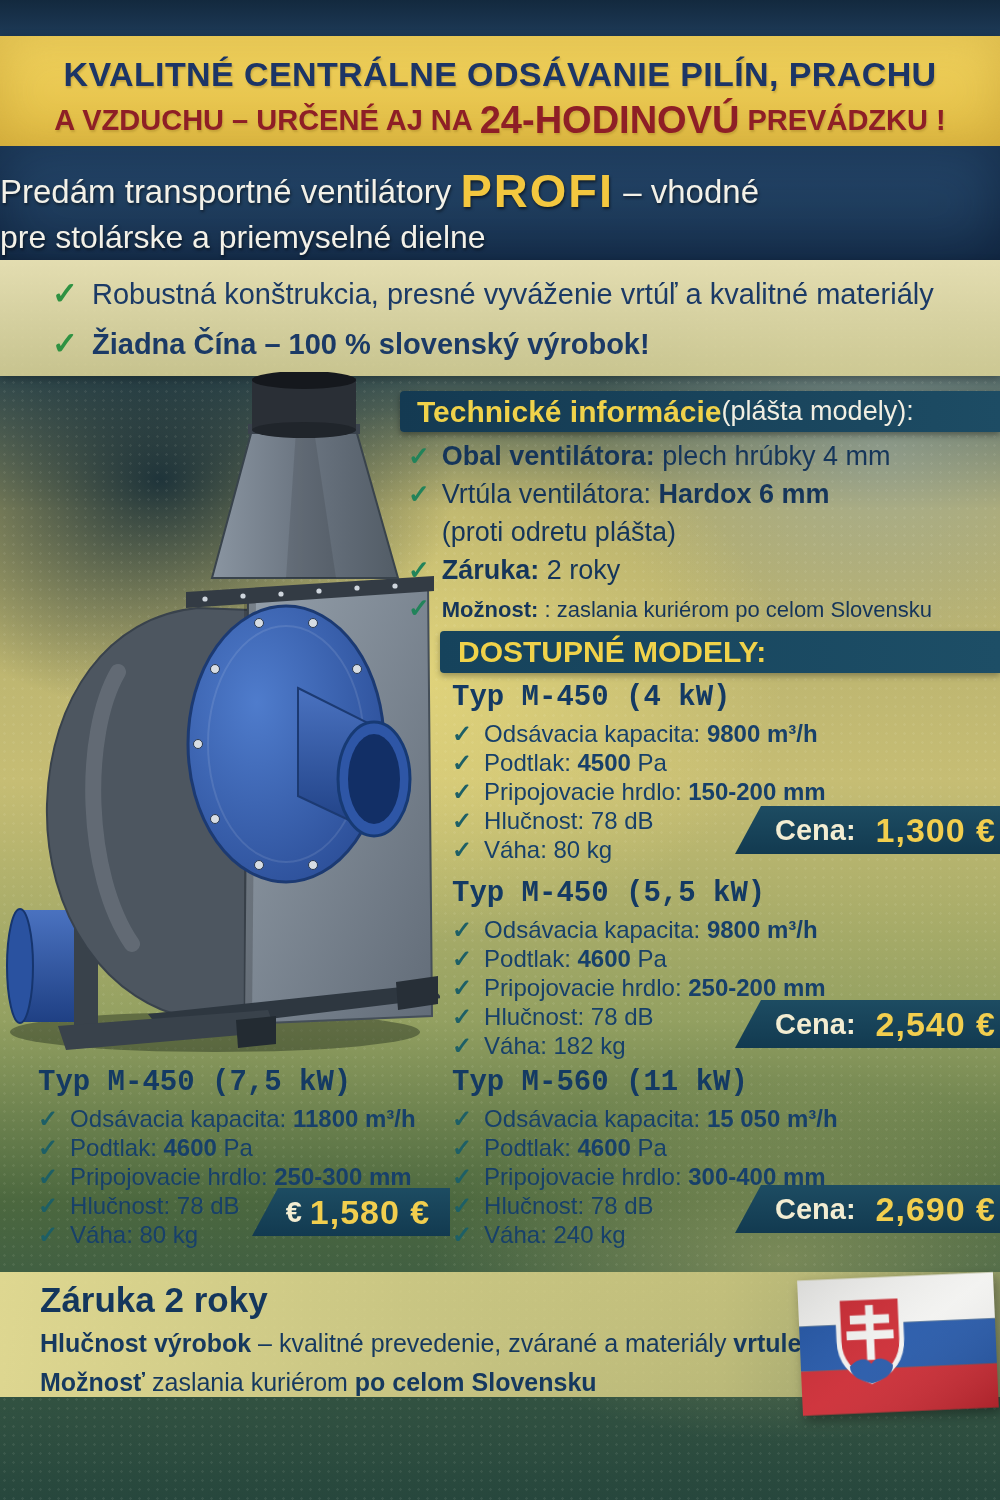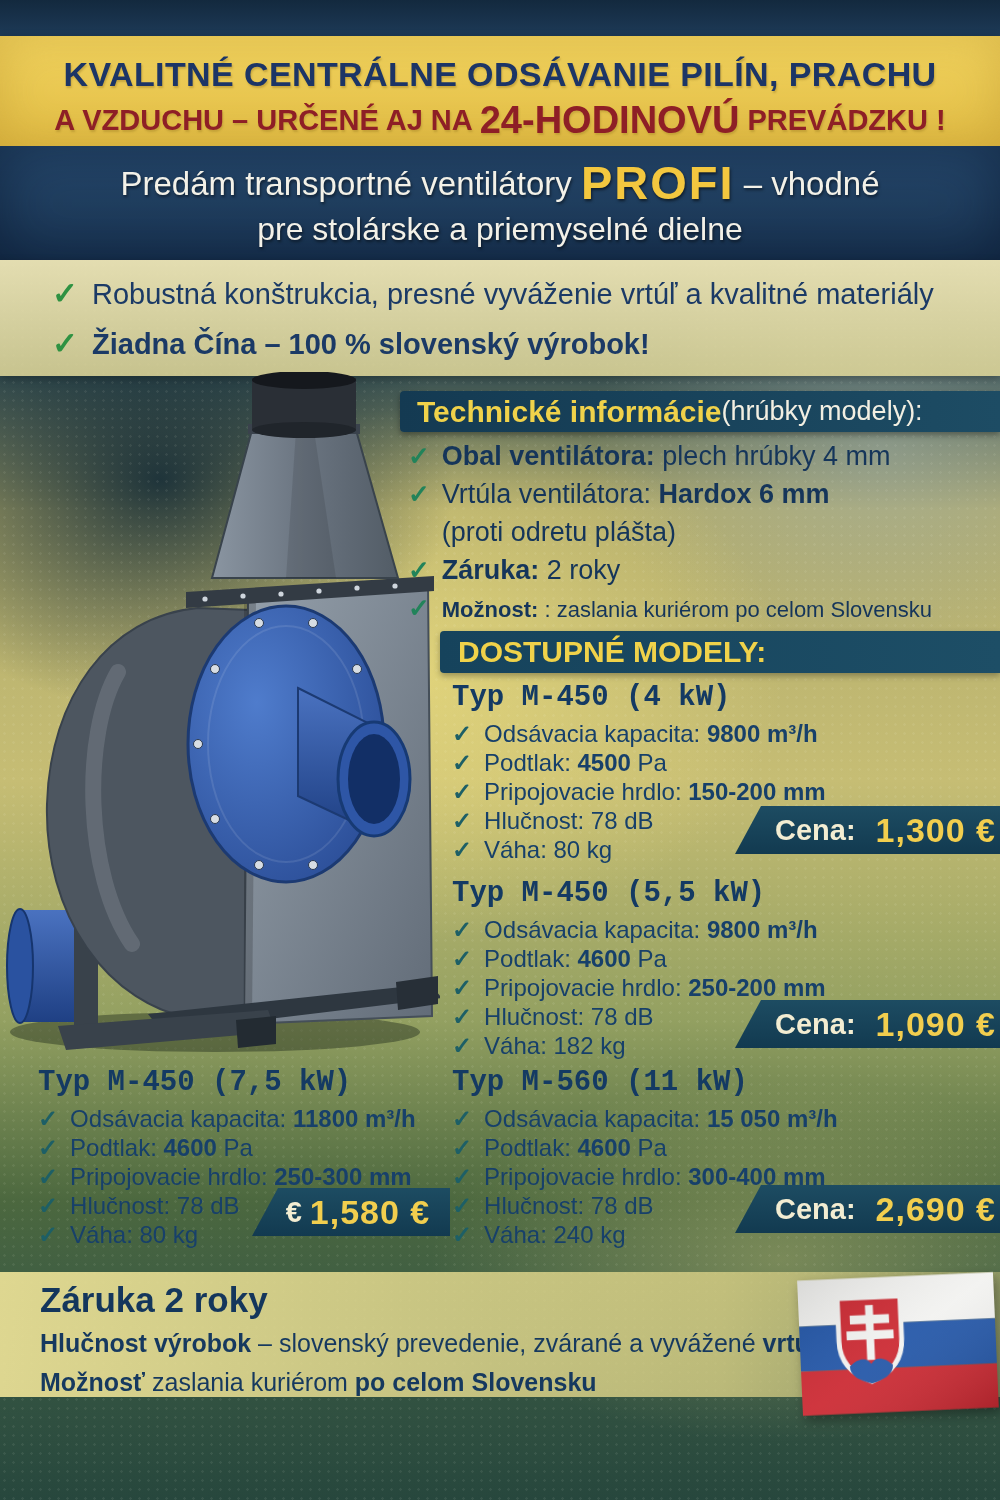--- a/index.html
+++ b/index.html
@@ -31,24 +31,24 @@
   .banner{position:absolute;top:36px;left:0;right:0;height:110px;text-align:center;
     background:linear-gradient(180deg,#f2d45f,#e2bd45);
     box-shadow:inset 0 0 50px rgba(170,130,35,.35), 0 3px 8px rgba(0,0,0,.4);
     padding-top:11px;box-sizing:border-box;}
   .banner-l1{font-size:34px;font-weight:bold;color:#1c3566;letter-spacing:.4px;
     text-shadow:1px 2px 2px rgba(120,90,20,.3);margin-top:8px;}
   .banner-l2{font-size:29px;font-weight:bold;color:#8e1f26;margin-top:5px;
     text-shadow:1px 2px 2px rgba(120,90,20,.25);}
   .banner-l2 .big{font-size:38px;vertical-align:-3px;}
   
-  .intro{position:absolute;top:146px;left:0;right:0;height:114px;text-align:center;
+  .intro{position:absolute;top:146px;left:0;right:0;height:114px;
     background:linear-gradient(180deg,#26496d,#193452);
     box-shadow:inset 0 0 60px rgba(0,10,30,.45);
-    color:#f3f1e8;padding-top:9px;box-sizing:border-box;}
+    color:#f3f1e8;padding-top:17px;box-sizing:border-box;}
   .intro-l1{font-size:33px;text-shadow:1px 2px 3px rgba(0,0,0,.5);}
   .profi{font-size:47px;font-weight:bold;color:#f3c73f;letter-spacing:2px;vertical-align:-4px;
     text-shadow:1px 2px 3px rgba(0,0,0,.55);}
   .intro-l2{font-size:32px;font-weight:normal;margin-top:1px;text-shadow:1px 2px 3px rgba(0,0,0,.5);}
   
   .hl-band{position:absolute;top:260px;left:0;right:0;height:116px;
     background:linear-gradient(180deg,rgba(238,230,182,.95),rgba(221,213,152,.88));
     box-shadow:0 3px 8px rgba(0,0,0,.25);
     padding:15px 0 0 52px;box-sizing:border-box;}
   .hl-row{display:flex;gap:14px;align-items:baseline;font-size:29px;color:#1b3a66;margin-bottom:13px;}
@@ -204,21 +204,21 @@
         <polygon points="148,642 430,612 442,626 162,660" fill="#2e3740"></polygon>
         <polygon points="396,610 438,604 438,632 398,638" fill="#272f37"></polygon>
         <polygon points="58,654 268,638 276,660 66,678" fill="#39424b"></polygon>
         <polygon points="236,648 276,644 276,672 238,676" fill="#232b32"></polygon>
       </g>
     </svg>
   </div>
 
   <div class="tech-bar">
     <span class="tech-title">Technické informácie</span>
-    <span class="tech-sub">(hrúbky modely):</span>
+    <span class="tech-sub">(plášta modely):</span>
   </div>
   <div class="tech-list" id="tech-list">
       <div class="tech-row">
         <span class="chk teal">✓</span>
         <span class="t-text"><span></span><b>Obal ventilátora:</b><span> plech hrúbky 4 mm</span></span>
       </div>
       <div class="tech-row">
         <span class="chk teal">✓</span>
         <span class="t-text"><span>Vrtúla ventilátora: </span><b>Hardox 6 mm</b><span></span></span>
       </div>
@@ -340,34 +340,34 @@
         </div>
       </div>
   </div>
 
   <div class="badge b1">
     <span class="cena">Cena:</span>
     <span class="price">1,300 €</span>
   </div>
   <div class="badge b2">
     <span class="cena">Cena:</span>
-    <span class="price">1,090 €</span>
+    <span class="price">2,540 €</span>
   </div>
   <div class="badge b3">
     <span class="cena">€</span>
     <span class="price">1,580 €</span>
   </div>
   <div class="badge b4">
     <span class="cena">Cena:</span>
     <span class="price">2,690 €</span>
   </div>
 
   <div class="footer-band">
     <div class="f-title">Záruka 2 roky</div>
-    <div class="f-line"><b>Hlučnost výrobok</b><span> – slovenský prevedenie, zvárané a vyvážené </span><b>vrtule</b></div>
+    <div class="f-line"><b>Hlučnost výrobok</b><span> – kvalitné prevedenie, zvárané a materiály </span><b>vrtule</b></div>
     <div class="f-line"><b>Možnosť</b><span> zaslania kuriérom </span><b>po celom Slovensku</b></div>
   </div>
 
   <div class="flag">
     <svg viewBox="0 0 200 140" width="196" height="138">
       <rect x="0" y="0" width="200" height="47" fill="#f2f2f0"></rect>
       <rect x="0" y="47" width="200" height="46" fill="#2457a8"></rect>
       <rect x="0" y="93" width="200" height="45" fill="#cc2a33"></rect>
       <g transform="translate(12,12)">
         <path d="M28,8 h64 v44 c0,24 -16,36 -32,42 c-16,-6 -32,-18 -32,-42 Z" fill="#cc2a33" stroke="#f2f2f0" stroke-width="5"></path>

